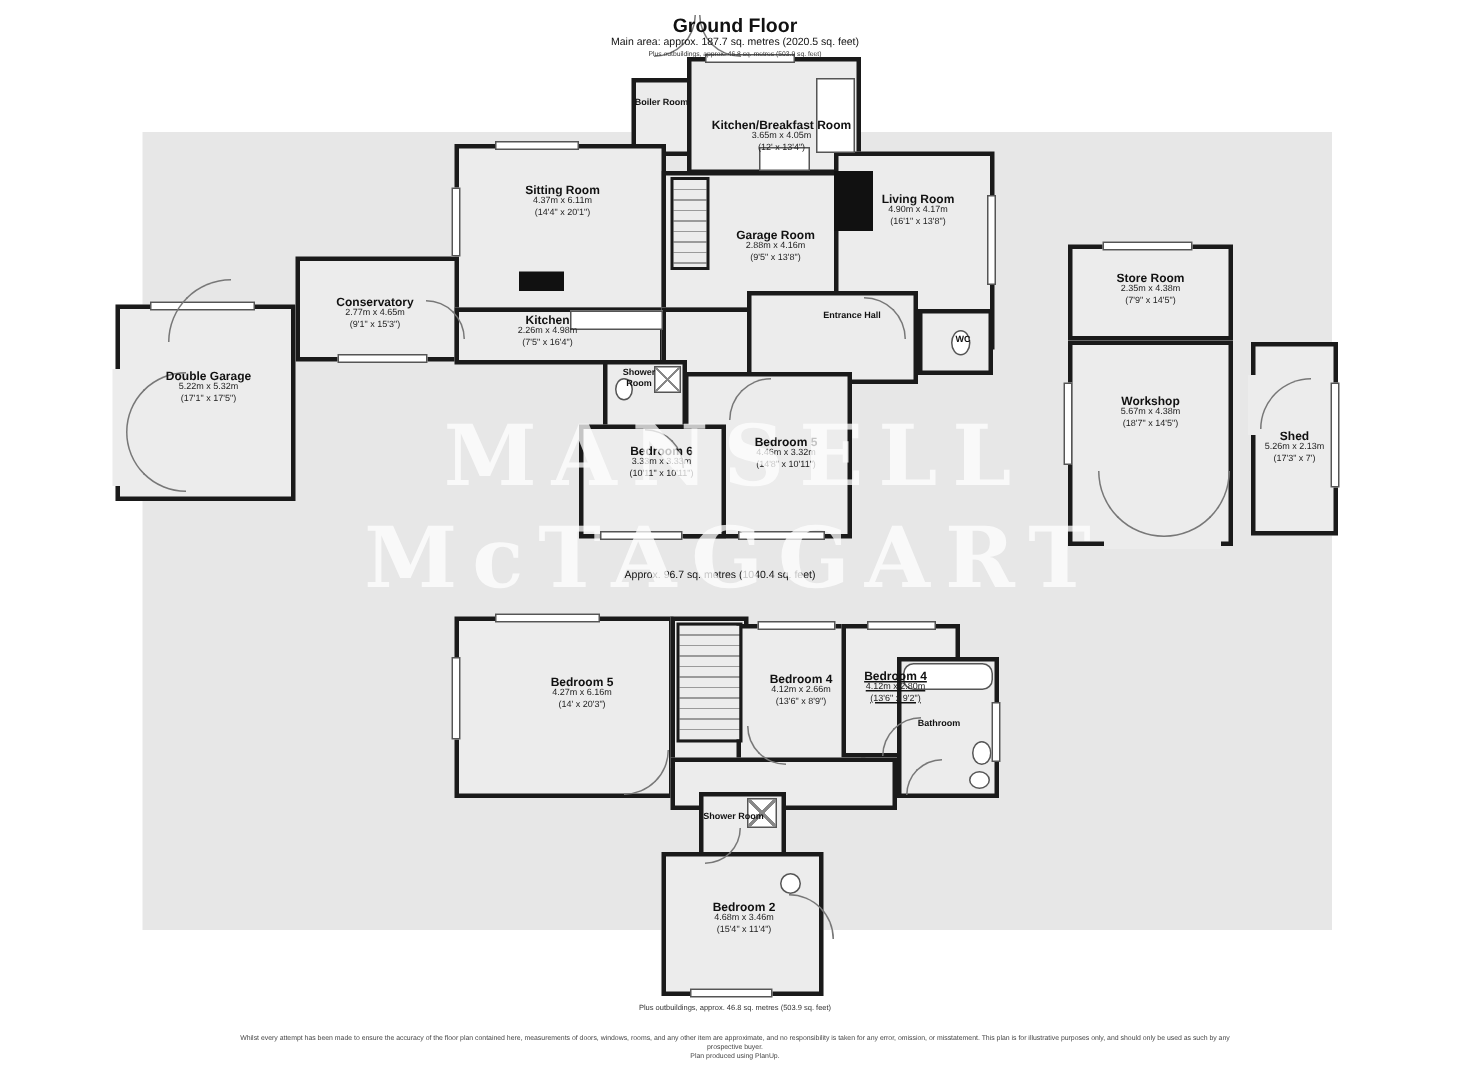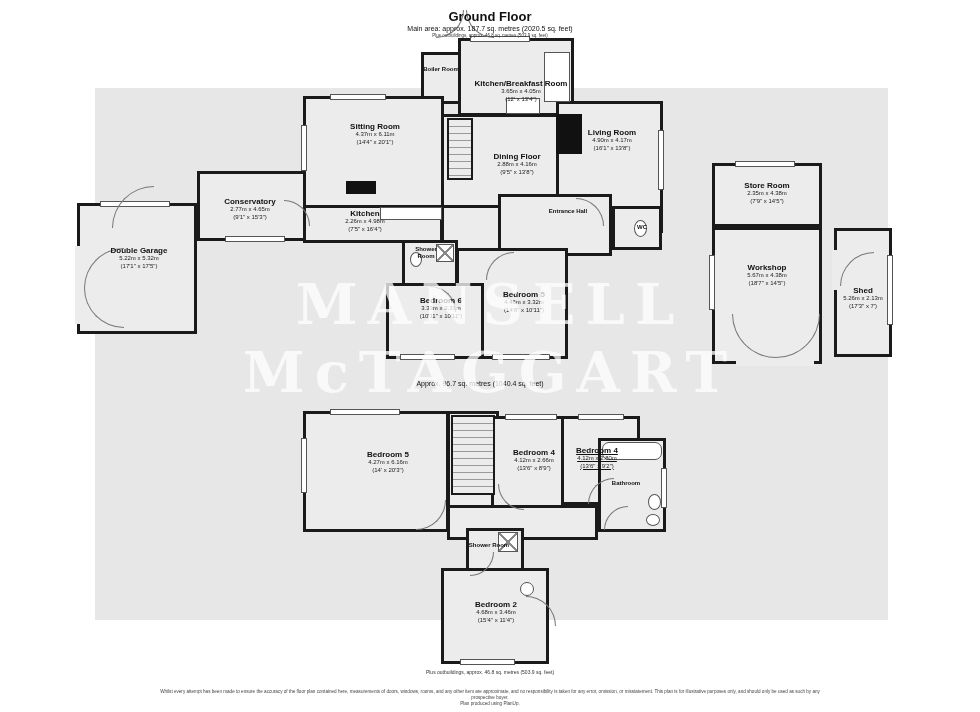--- a/index.html
+++ b/index.html
@@ -152,21 +152,21 @@
     <div class="rname">Sitting Room</div>
     <div class="rdim">4.37m x 6.11m</div>
     <div class="rdim">(14'4" x 20'1")</div>
   </div>
   <div class="rlabel" style="left:580px;top:128px;width:64px;">
     <div class="rname">Living Room</div>
     <div class="rdim">4.90m x 4.17m</div>
     <div class="rdim">(16'1" x 13'8")</div>
   </div>
   <div class="rlabel" style="left:486px;top:152px;width:62px;">
-    <div class="rname">Dining Floor</div>
+    <div class="rname">Garage Room</div>
     <div class="rdim">2.88m x 4.16m</div>
     <div class="rdim">(9'5" x 13'8")</div>
   </div>
   <div class="rlabel" style="left:202px;top:197px;width:96px;">
     <div class="rname">Conservatory</div>
     <div class="rdim">2.77m x 4.65m</div>
     <div class="rdim">(9'1" x 15'3")</div>
   </div>
   <div class="rlabel" style="left:318px;top:209px;width:94px;">
     <div class="rname">Kitchen</div>

